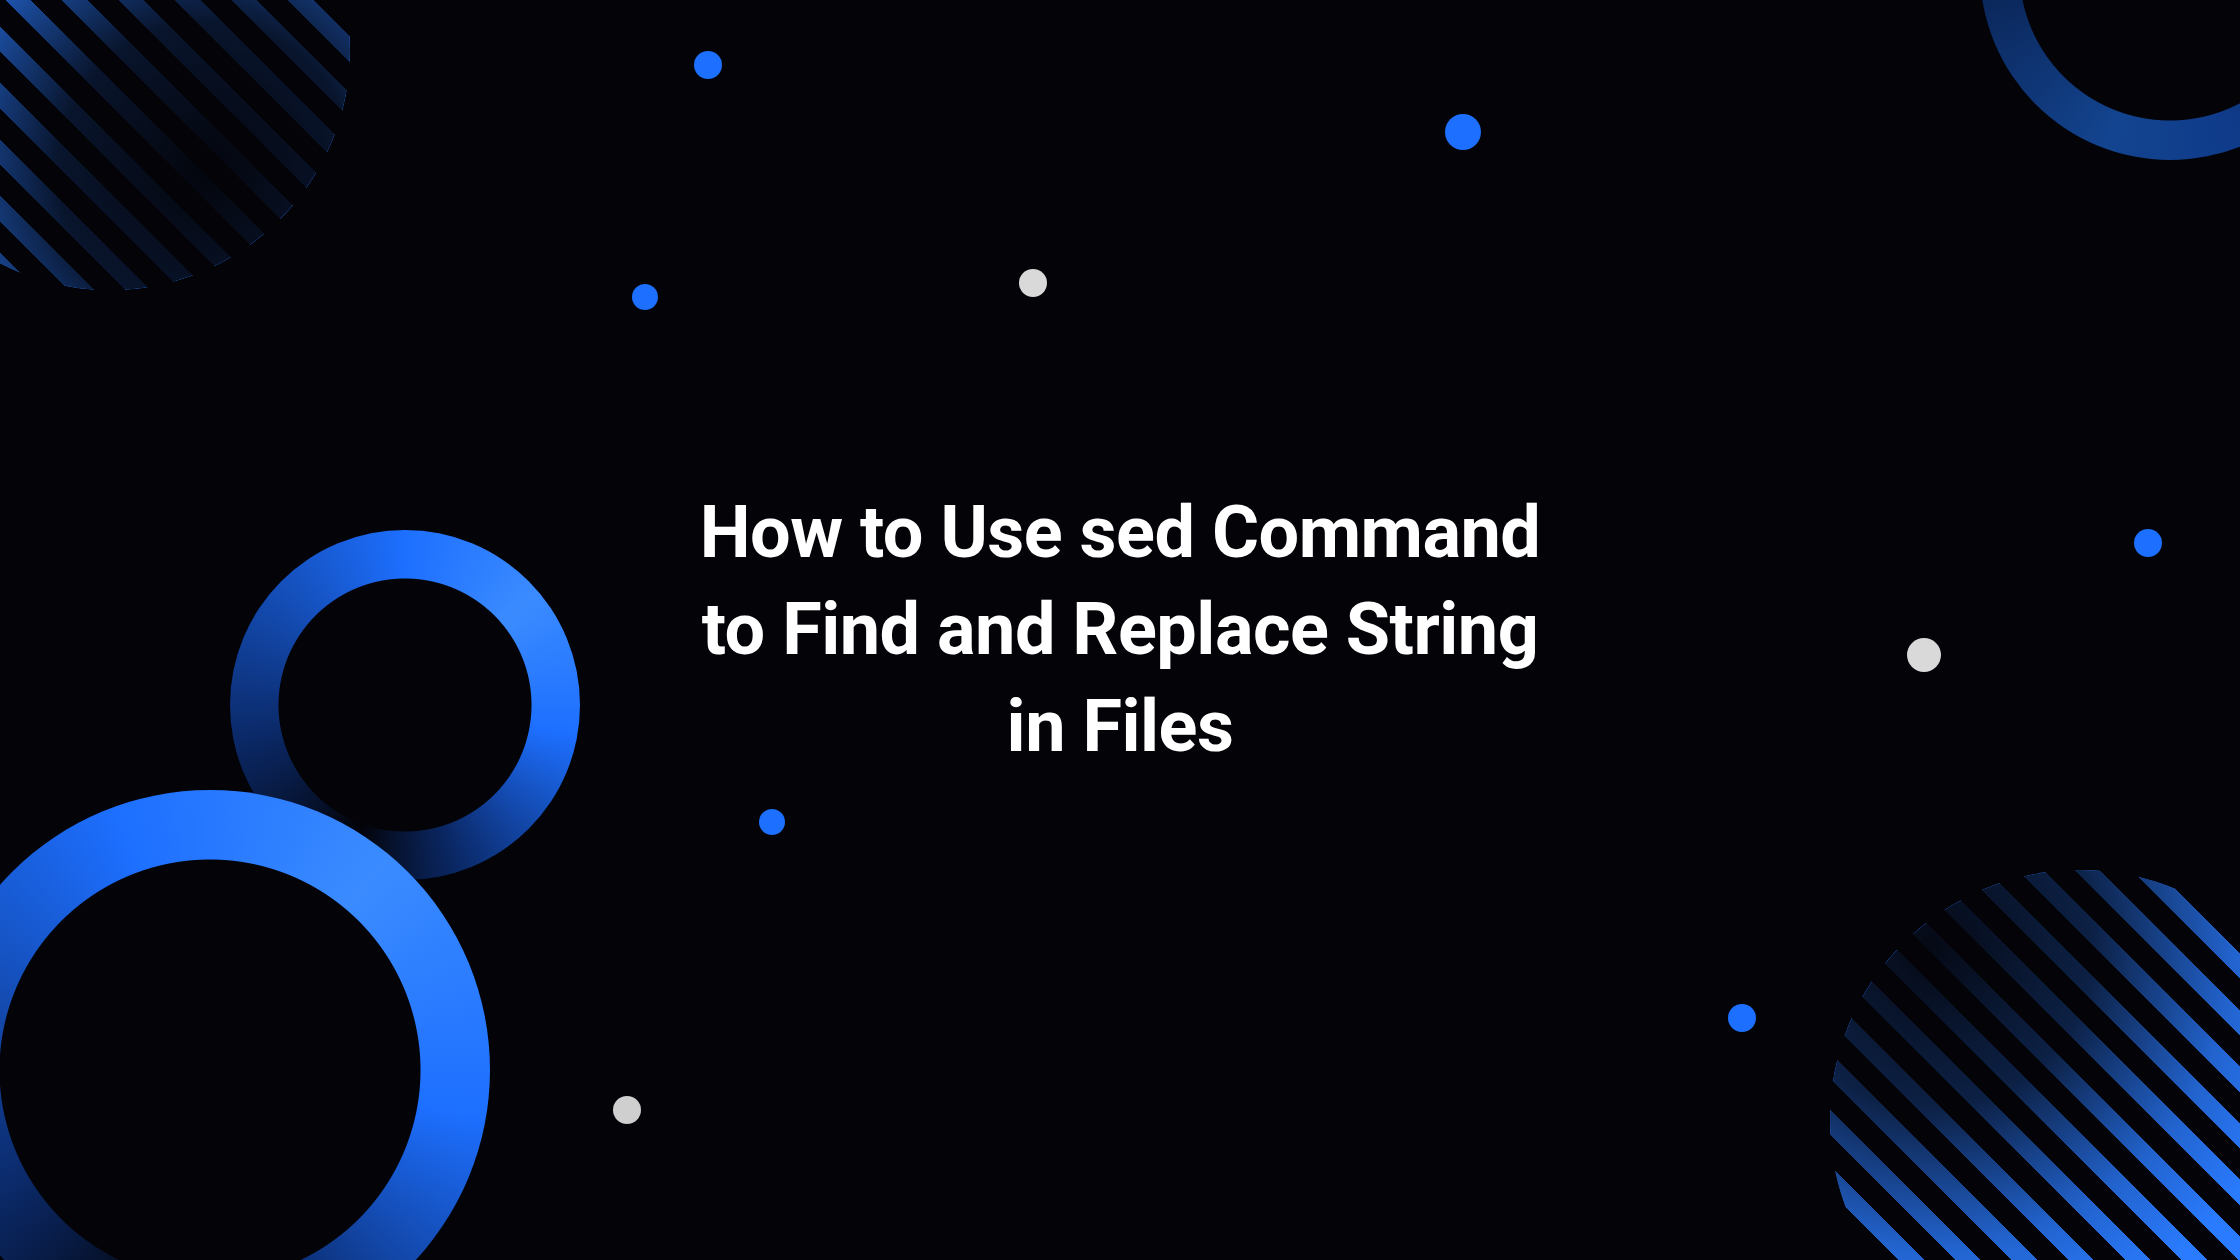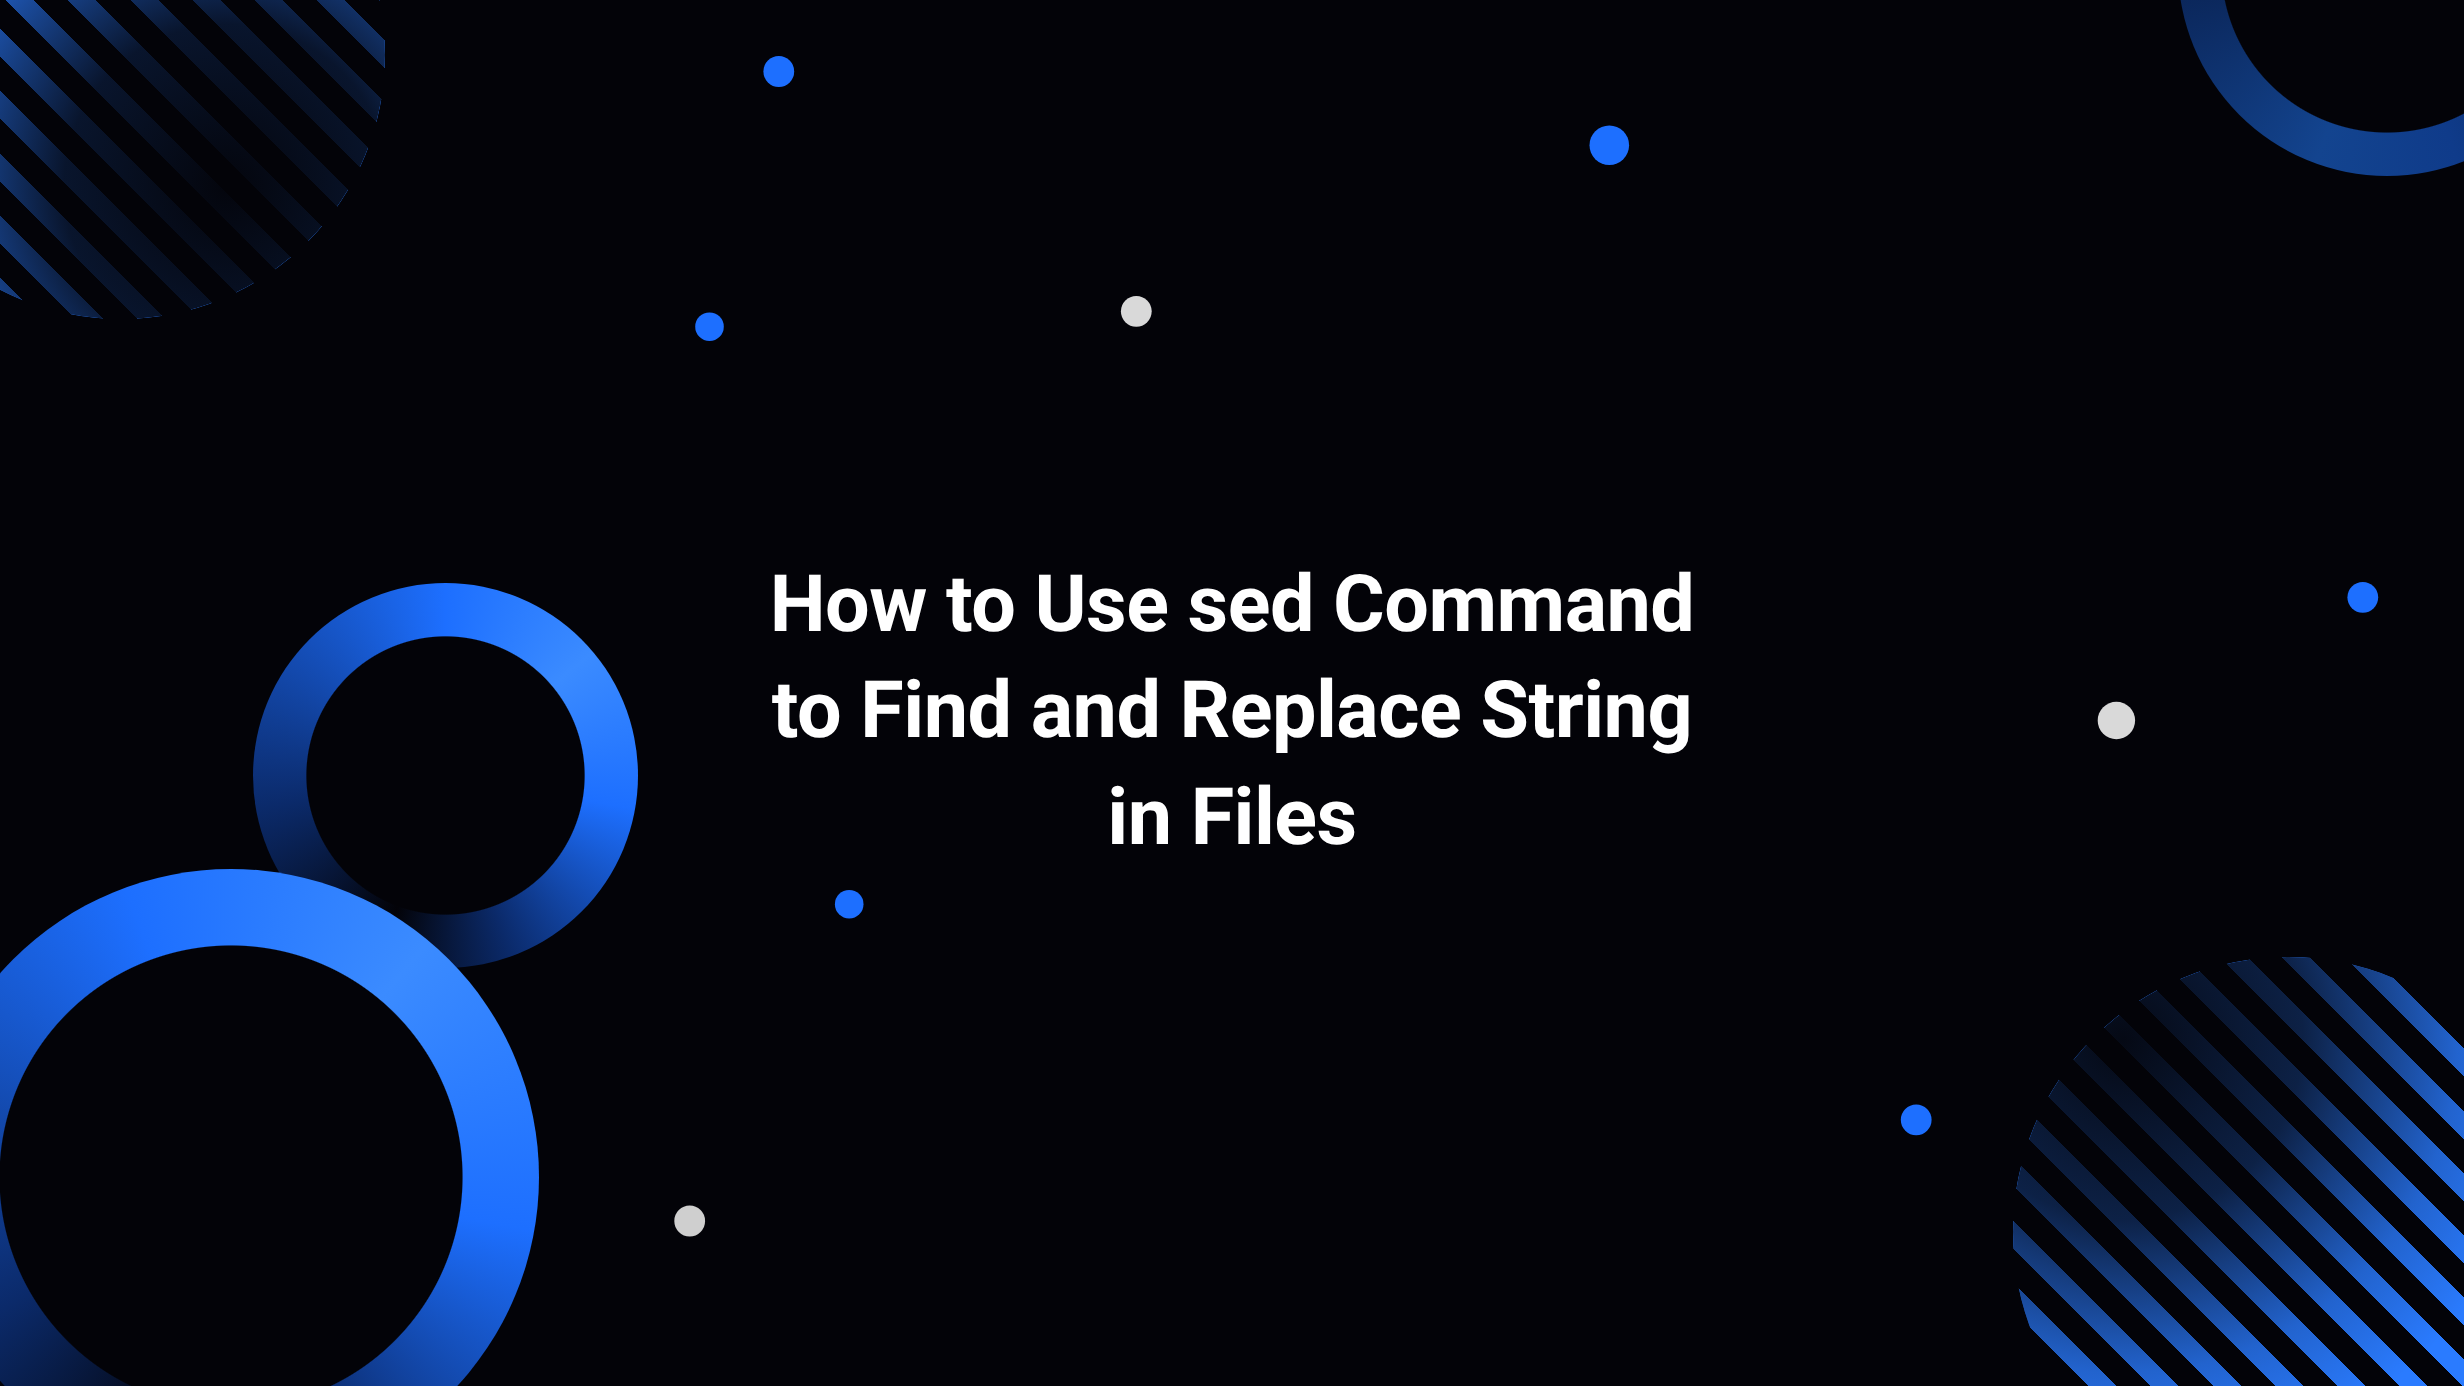--- a/index.html
+++ b/index.html
@@ -16,21 +16,20 @@
   left: 50%;
   top: 50%;
   transform: translate(-50%, -50%);
   color: #ffffff;
   font-size: 72px;
   font-weight: 700;
   text-align: center;
   line-height: 1.35;
   white-space: pre-line;
   letter-spacing: -0.5px;
-  margin-top: 16px;
 }
 .dot {
   position: absolute;
   border-radius: 50%;
 }
 .ring {
   position: absolute;
   border-radius: 50%;
 }
 .striped-circle {

